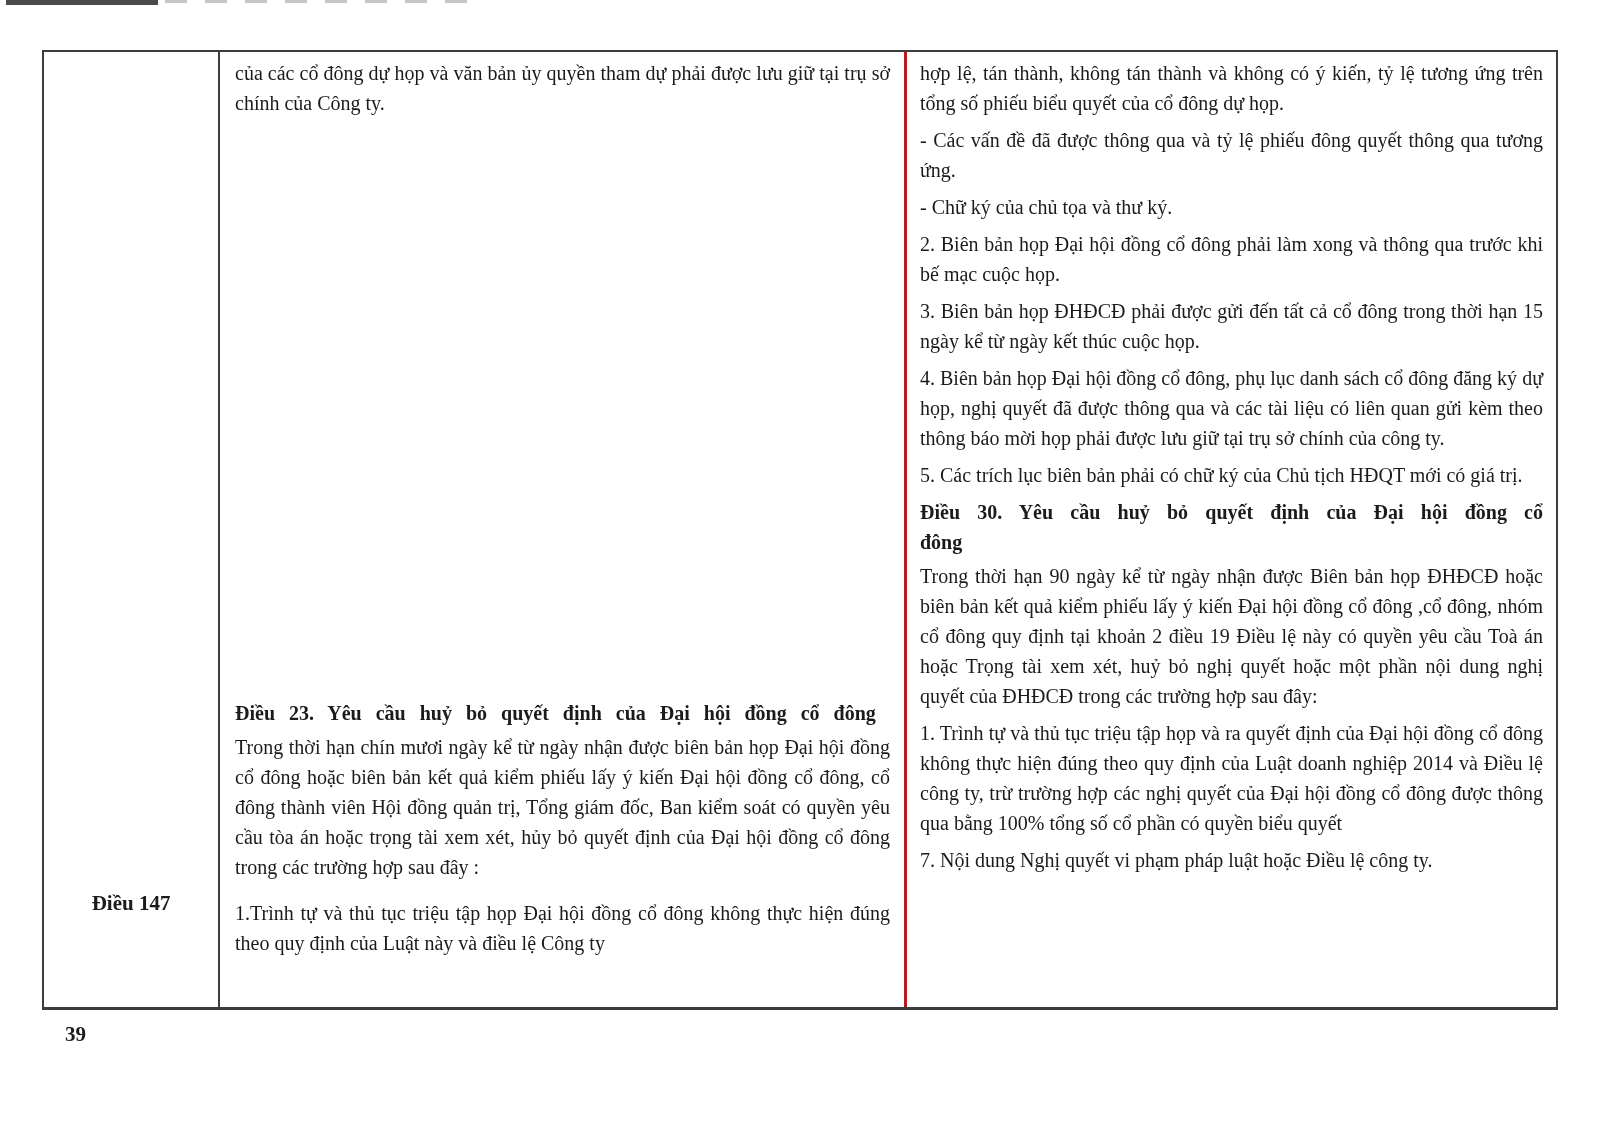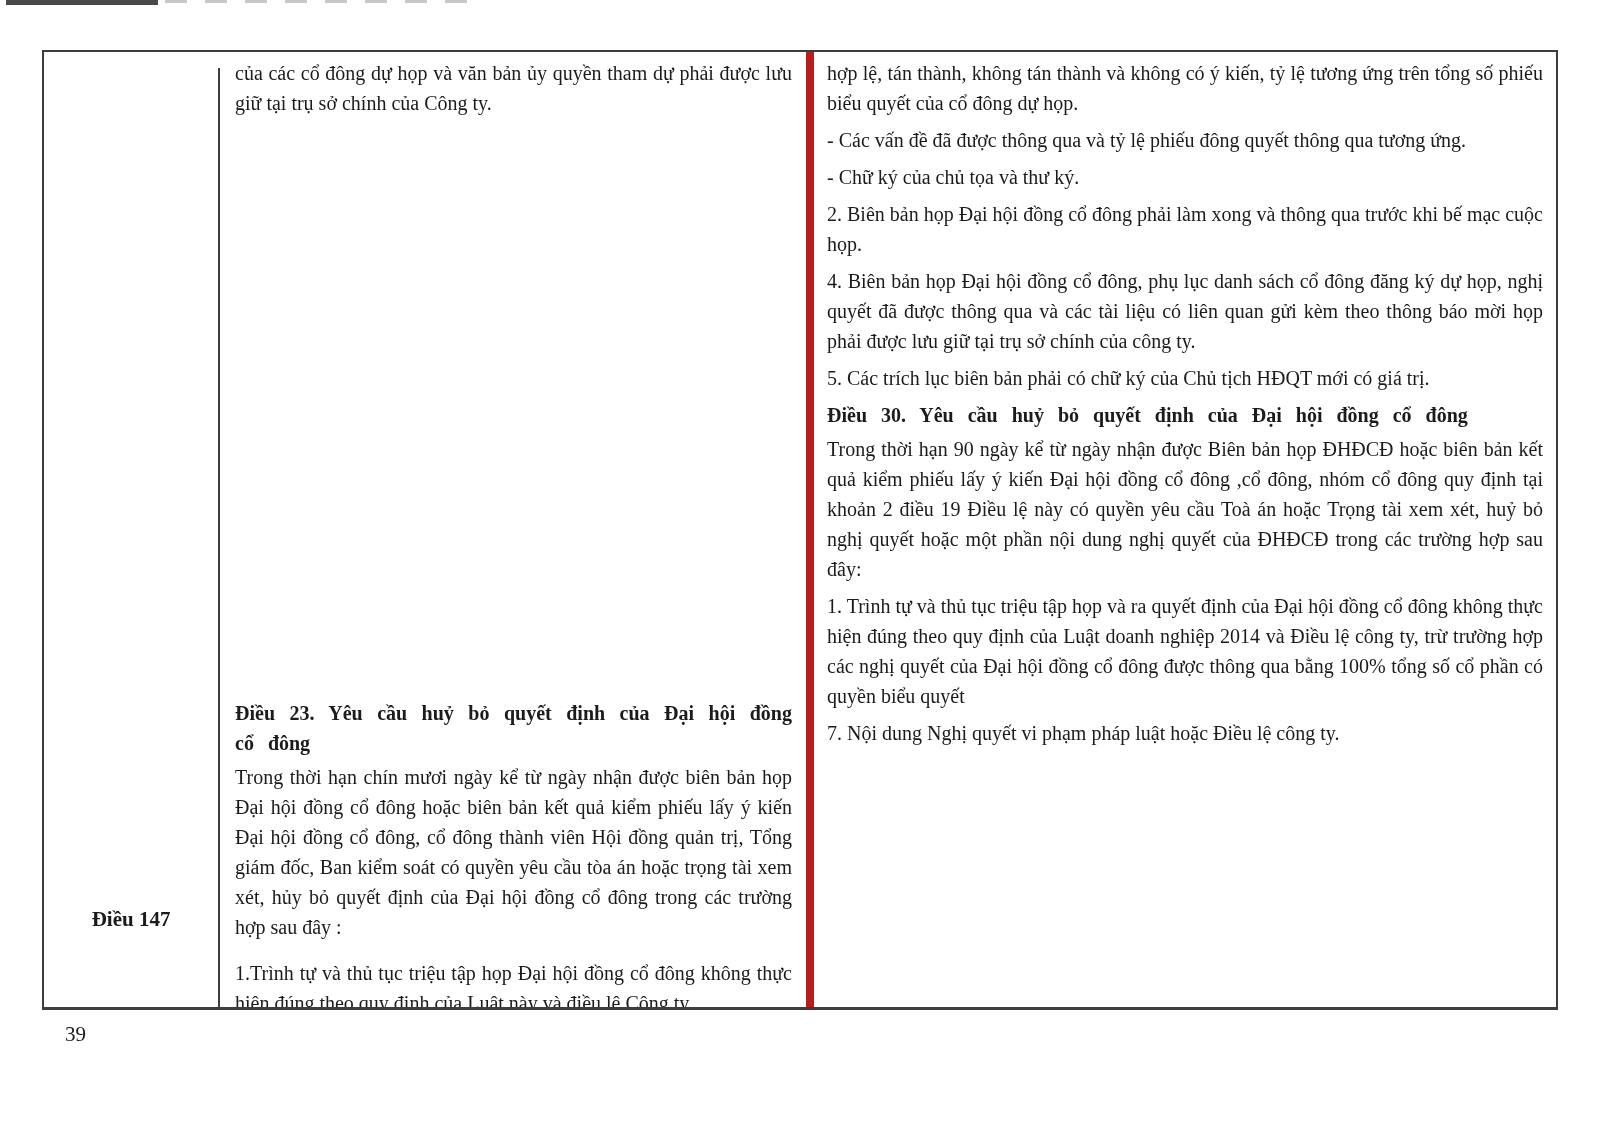--- a/index.html
+++ b/index.html
@@ -44,25 +44,24 @@
     display: flex;
     background: #ffffff;
   }
   .cell {
     box-sizing: border-box;
     overflow: hidden;
   }
   .cell-article {
     width: 176px;
     border-right: 2px solid #3d3d3d;
-    margin-top: 16px;
   }
   .cell-law {
-    width: 594px;
-    border-right: 8px solid #b91c1c;
+    width: 687px;
+    border-right: 3px solid #b91c1c;
     padding: 6px 14px 0 15px;
   }
   .cell-charter {
     flex: 1;
     padding: 6px 13px 4px 13px;
   }
   .cell p {
     margin: 0 0 7px 0;
     font-size: 20px;
     line-height: 30px;
@@ -86,20 +85,21 @@
     font-weight: bold;
     font-size: 21px;
     line-height: 26px;
   }
   .page-number {
     position: absolute;
     left: 65px;
     top: 1022px;
     font-size: 21px;
     line-height: 24px;
+    font-weight: bold;
   }
 </style>
 </head>
 <body>
 
 <div class="scan-artifact-bar"></div>
 <div class="scan-artifact-dash"></div>
 
 <div class="doc-table">
 
@@ -112,20 +112,21 @@
     <p class="heading law-heading">Điều 23. Yêu cầu huỷ bỏ quyết định của Đại hội đồng cổ đông</p>
     <p>Trong thời hạn chín mươi ngày kể từ ngày nhận được biên bản họp Đại hội đồng cổ đông hoặc biên bản kết quả kiểm phiếu lấy ý kiến Đại hội đồng cổ đông, cổ đông thành viên Hội đồng quản trị, Tổng giám đốc, Ban kiểm soát có quyền yêu cầu tòa án hoặc trọng tài xem xét, hủy bỏ quyết định của Đại hội đồng cổ đông trong các trường hợp sau đây :</p>
     <p class="law-last">1.Trình tự và thủ tục triệu tập họp Đại hội đồng cổ đông không thực hiện đúng theo quy định của Luật này và điều lệ Công ty</p>
   </div>
 
   <div class="cell cell-charter">
     <p>hợp lệ, tán thành, không tán thành và không có ý kiến, tỷ lệ tương ứng trên tổng số phiếu biểu quyết của cổ đông dự họp.</p>
     <p>- Các vấn đề đã được thông qua và tỷ lệ phiếu đông quyết thông qua tương ứng.</p>
     <p>- Chữ ký của chủ tọa và thư ký.</p>
     <p>2. Biên bản họp Đại hội đồng cổ đông phải làm xong và thông qua trước khi bế mạc cuộc họp.</p>
+    <p>3. Biên bản họp ĐHĐCĐ phải được gửi đến tất cả cổ đông  trong thời hạn 15 ngày kể từ ngày kết thúc cuộc họp.</p>
     <p>4. Biên bản họp Đại hội đồng cổ đông, phụ lục danh sách cổ đông đăng ký dự họp, nghị quyết đã được thông qua và các tài liệu có liên quan gửi kèm theo thông báo mời họp phải được lưu giữ tại trụ sở chính của công ty.</p>
     <p>5. Các trích lục biên bản phải có chữ ký của Chủ tịch HĐQT mới có giá trị.</p>
     <p class="heading">Điều 30. Yêu cầu huỷ bỏ quyết định của Đại hội đồng cổ đông</p>
     <p>Trong thời hạn 90 ngày kể từ ngày nhận được Biên bản họp ĐHĐCĐ hoặc biên bản kết quả kiểm phiếu lấy ý kiến Đại hội đồng cổ đông ,cổ đông, nhóm cổ đông quy định tại khoản 2 điều 19 Điều lệ này có quyền yêu cầu Toà án hoặc Trọng tài xem xét, huỷ bỏ nghị quyết hoặc một phần nội dung nghị quyết của ĐHĐCĐ trong các trường hợp sau đây:</p>
     <p>1. Trình tự và thủ tục triệu tập họp và ra quyết định của Đại hội đồng cổ đông không thực hiện đúng theo quy định của Luật doanh nghiệp 2014 và Điều lệ công ty, trừ trường hợp  các nghị quyết của Đại hội đồng cổ đông được thông qua bằng 100% tổng số cổ phần có quyền biểu quyết</p>
     <p>7. Nội dung Nghị quyết vi phạm pháp luật hoặc Điều lệ công ty.</p>
   </div>
 
 </div>
 

